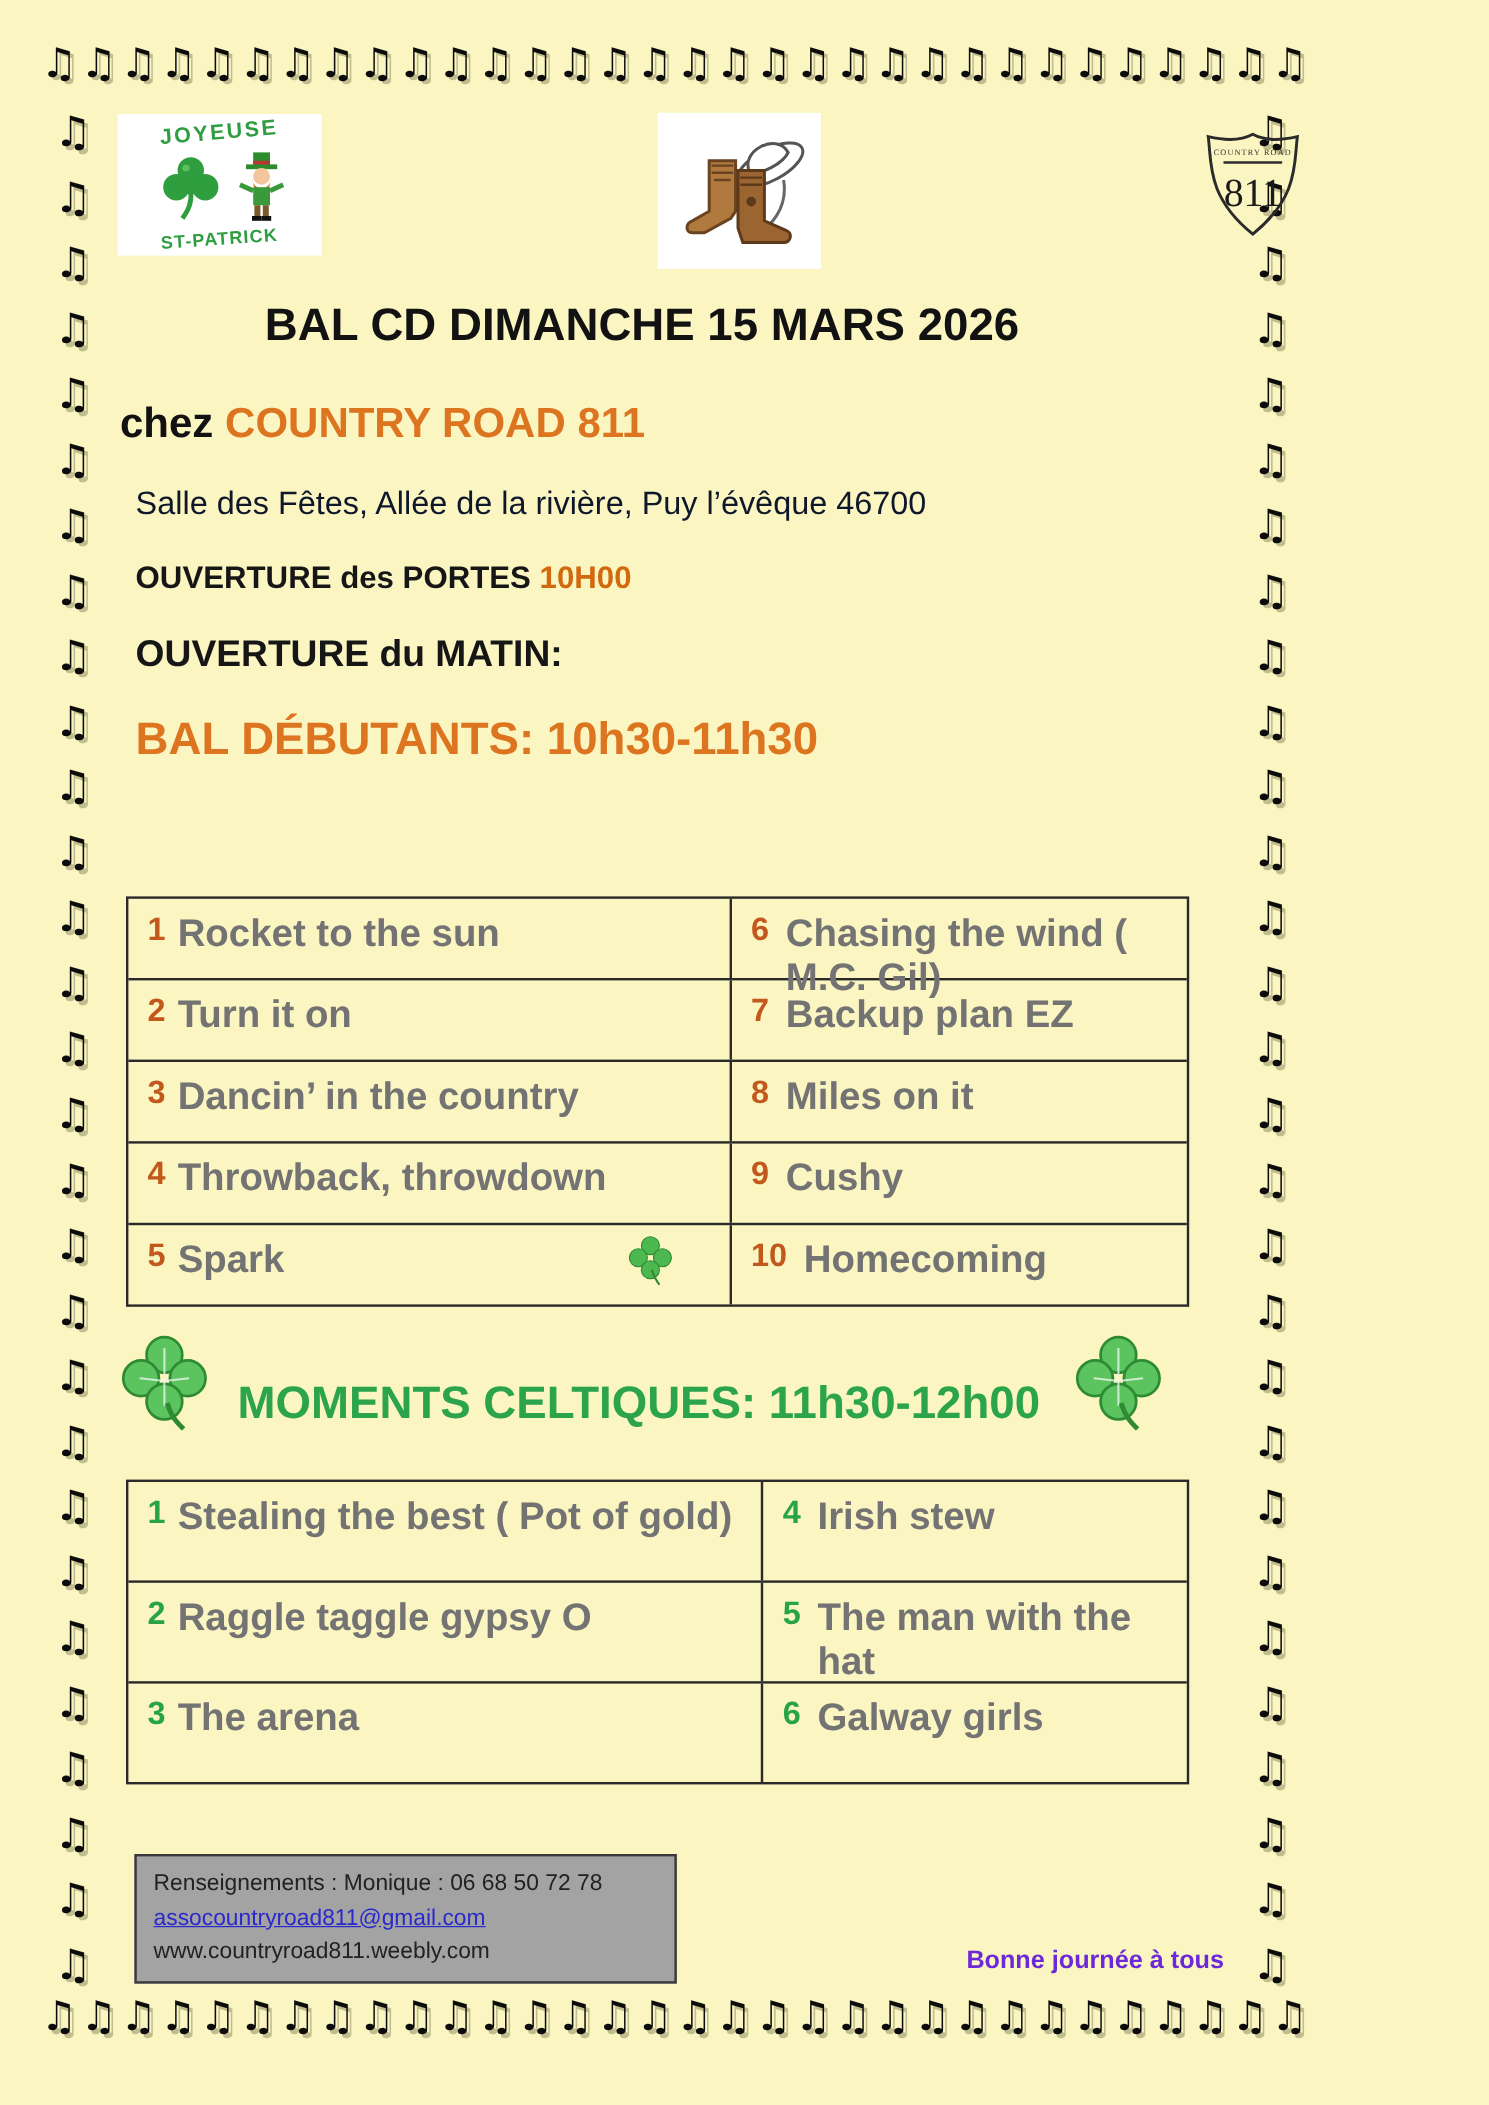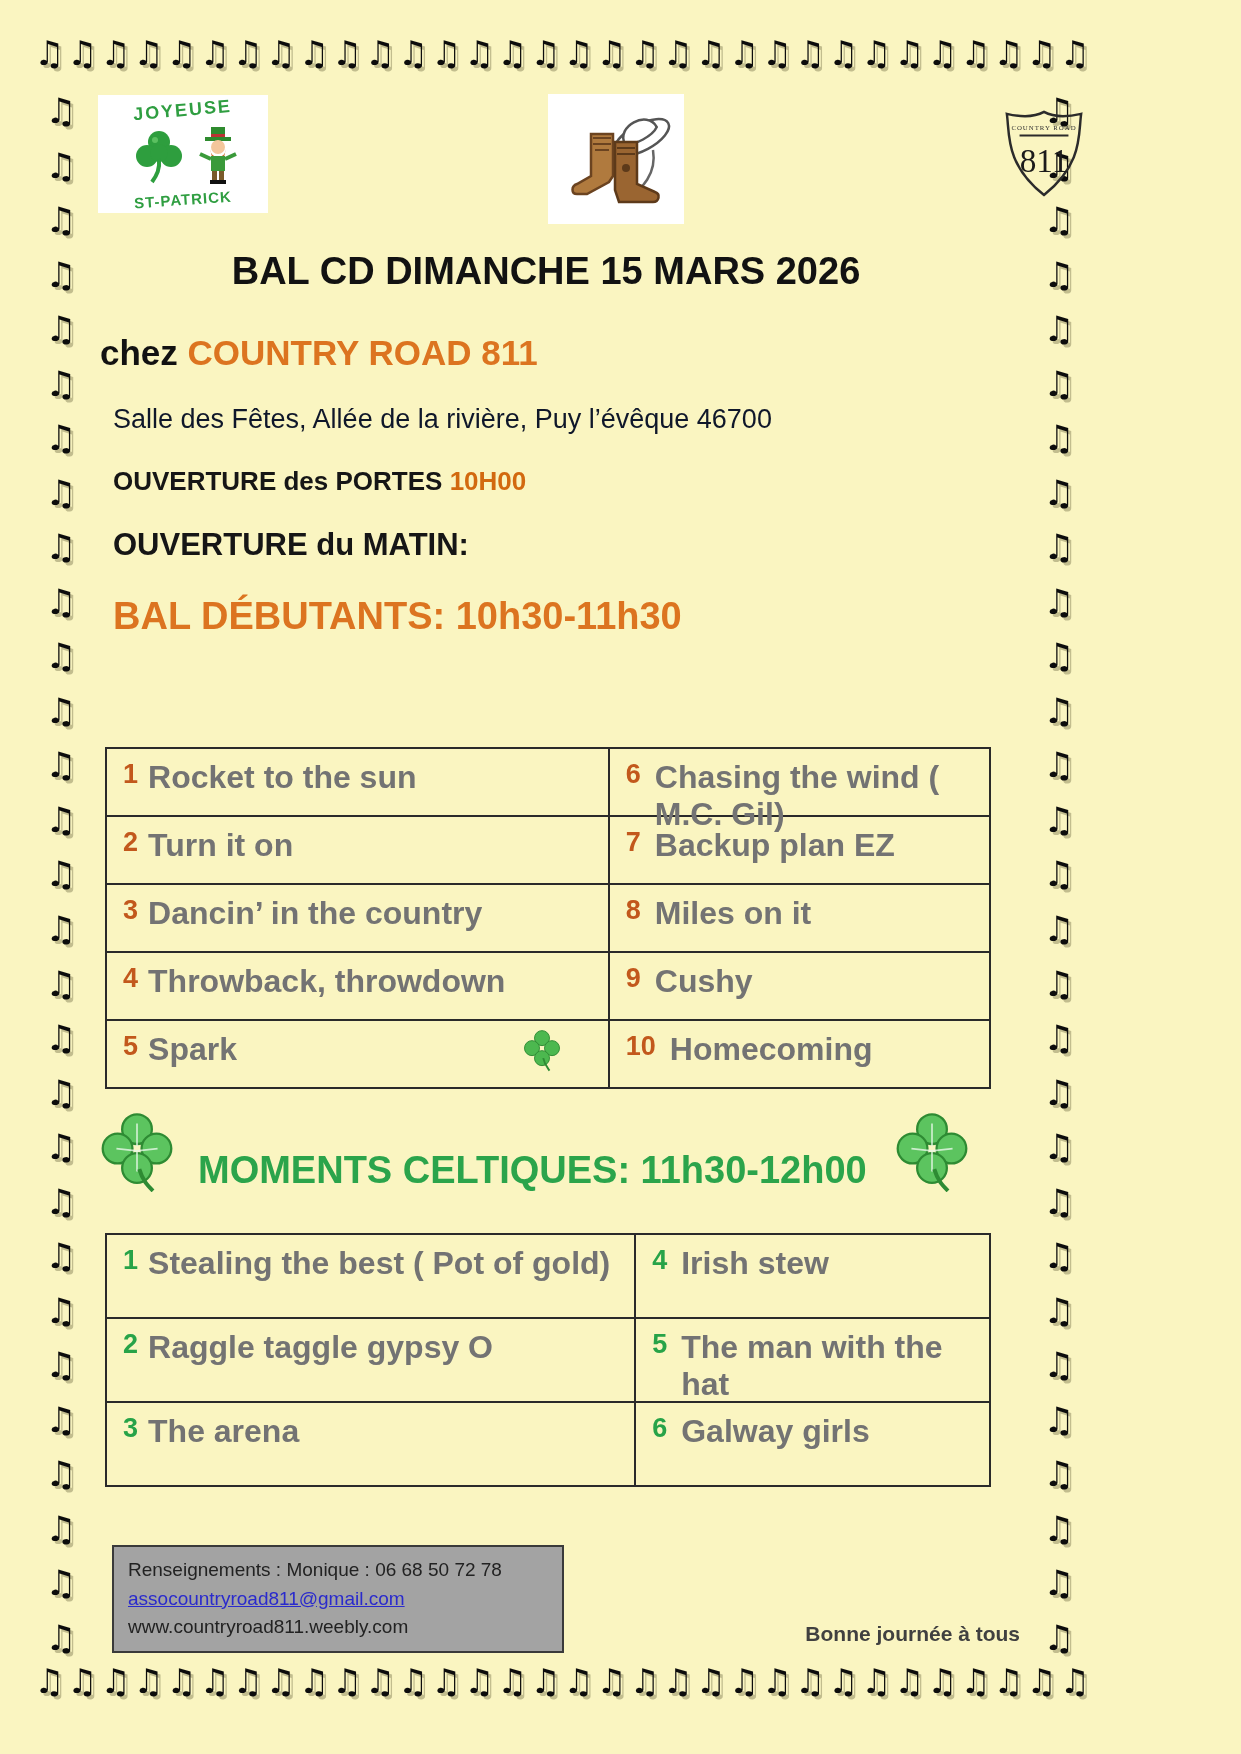--- a/index.html
+++ b/index.html
@@ -28,21 +28,21 @@
   .logo-stp .l1{color:#2f9e41;font-weight:bold;font-size:18px;letter-spacing:2px;transform:rotate(-5deg);}
   .logo-stp .mid{display:flex;align-items:center;gap:8px;}
   .logo-stp .l2{color:#2f9e41;font-weight:bold;font-size:15px;letter-spacing:1px;transform:rotate(-4deg);}
 
   .boots-box{position:absolute;left:548px;top:94px;width:136px;height:130px;background:#fff;
     display:flex;align-items:center;justify-content:center;}
 
   .shield{position:absolute;left:1000px;top:104px;width:88px;height:98px;}
 
   
-  .title{position:absolute;left:96px;top:250px;width:900px;text-align:center;
+  .title{position:absolute;left:85px;top:250px;width:900px;text-align:center;
     font-size:38px;font-weight:bold;color:#121212;}
   .subtitle{position:absolute;left:100px;top:333px;width:900px;text-align:left;
     font-size:35px;font-weight:bold;color:#121212;}
   .orange{color:#DC7420;}
   .address{position:absolute;left:113px;top:404px;font-size:27px;font-weight:400;color:#0f172a;}
   .doors{position:absolute;left:113px;top:466px;font-size:26px;font-weight:bold;}
   .doors .orange{color:#D2690F;}
   .playlist{position:absolute;left:113px;top:527px;font-size:31px;font-weight:bold;}
   .sec1{position:absolute;left:113px;top:595px;font-size:38px;font-weight:bold;color:#DC7420;}
 
@@ -70,21 +70,21 @@
   .sec2{position:absolute;left:100px;top:1112px;width:900px;display:flex;align-items:flex-end;}
   .sec2 .txt{color:#2BA44B;font-size:38px;font-weight:bold;margin:0 28px 0 24px;}
   .big-clover{width:74px;height:80px;}
 
   
   .contact{position:absolute;left:112px;top:1545px;width:452px;background:#a3a3a3;
     border:2px solid #3a3a3a;box-sizing:border-box;padding:9px 14px;
     font-size:19px;line-height:1.5;color:#222;}
   .contact .email{color:#2a2acc;text-decoration:underline;cursor:pointer;}
   .closing{position:absolute;left:720px;top:1622px;width:300px;text-align:right;
-    font-size:21px;font-weight:bold;color:#404040;}
+    font-size:21px;font-weight:bold;color:#6d28d9;}
 </style>
 </head>
 <body>
 
 <div id="border-top" class="notes notes-h">
     <span>♫</span>
     <span>♫</span>
     <span>♫</span>
     <span>♫</span>
     <span>♫</span>

